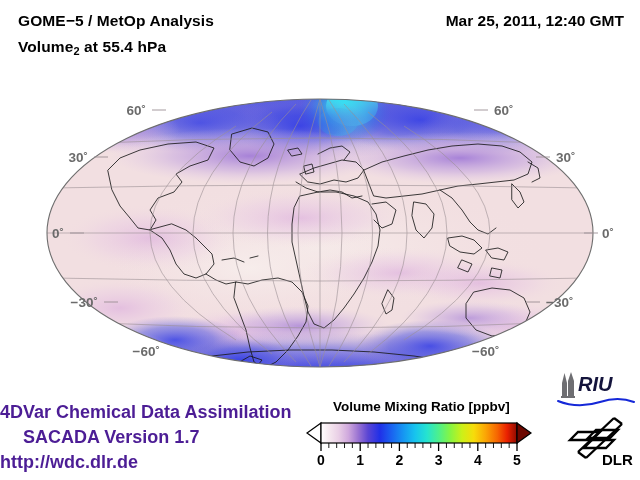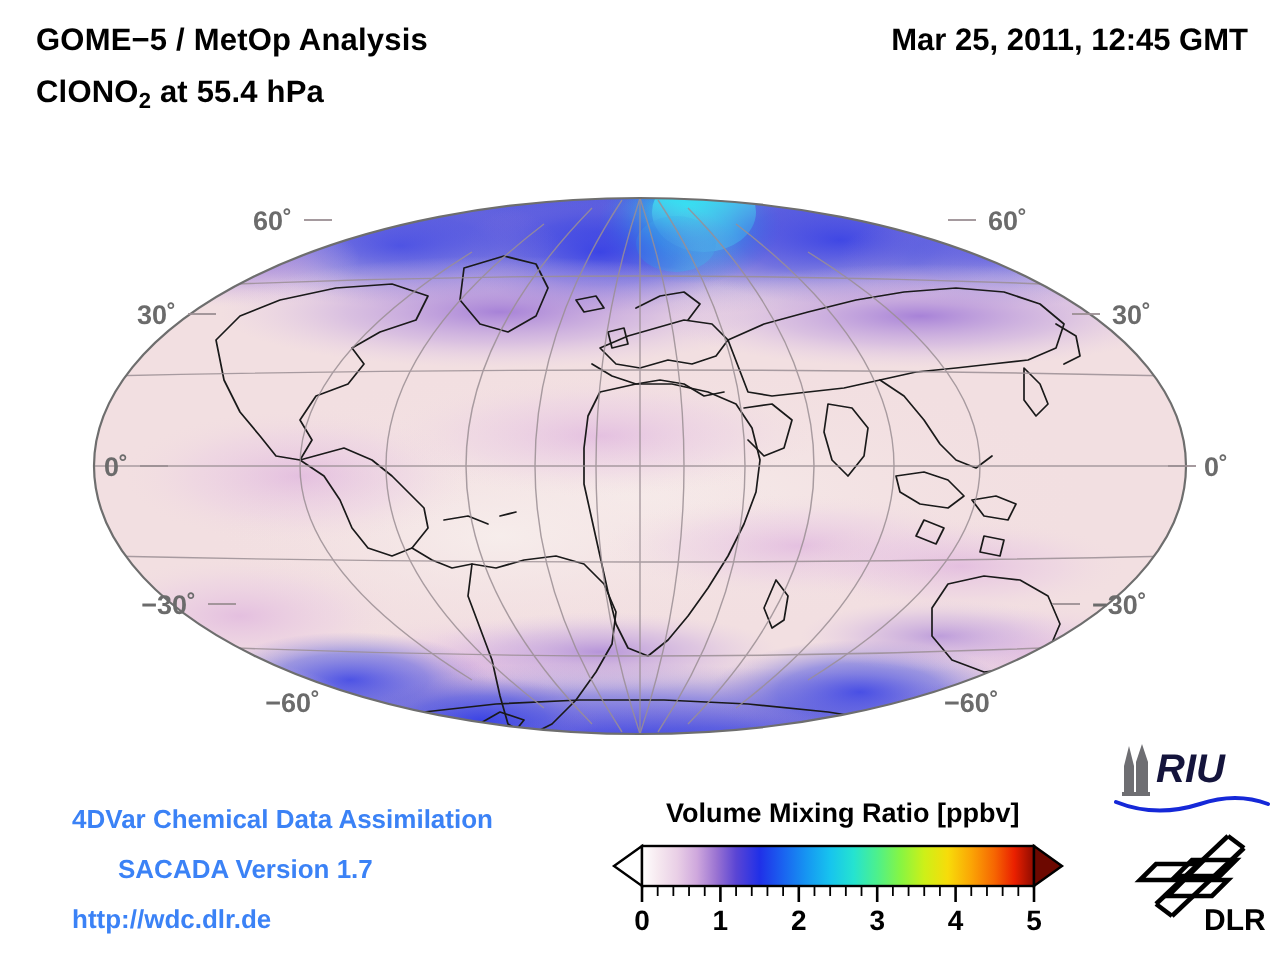--- a/index.html
+++ b/index.html
@@ -56,24 +56,24 @@
 
   .lat-label {
     font-size: 13.5px;
     font-weight: bold;
     fill: #6b6b6b;
     font-family: "Liberation Sans", sans-serif;
   }
 
   
   .foot {
-    left: 36px;
-    font-size: 13px;
-    font-weight: bold;
-    color: #3b82f6;
+    left: 0;
+    font-size: 18px;
+    font-weight: bold;
+    color: #4c1d95;
     white-space: nowrap;
   }
   #foot-1 { top: 402px; }
   #foot-2 { top: 427px; margin-left: 23px; }
   #foot-3 { top: 452px; }
 
   
   #cbar-title {
     left: 333px; top: 399px;
     width: 210px;
@@ -94,23 +94,23 @@
 
   
   #riu-logo { left: 556px; top: 371px; width: 80px; height: 38px; }
   #dlr-logo { left: 566px; top: 412px; width: 72px; height: 56px; }
 </style>
 </head>
 <body>
 
 <div class="abs" id="title-line1">GOME−5 / MetOp Analysis</div>
 
-<div class="abs" id="title-line2"><span>ClONO</span><sub>2</sub><span> at 55.4 hPa</span></div>
-
-<div class="abs" id="datestamp">Mar 25, 2011, 12:45 GMT</div>
+<div class="abs" id="title-line2"><span>Volume</span><sub>2</sub><span> at 55.4 hPa</span></div>
+
+<div class="abs" id="datestamp">Mar 25, 2011, 12:40 GMT</div>
 
 <div class="abs" id="map-wrap">
 <svg id="map-svg" width="640" height="300" viewBox="0 0 640 300" xmlns="http://www.w3.org/2000/svg">
   <defs>
     <clipPath id="globeClip">
       <ellipse cx="320" cy="155" rx="273" ry="134"></ellipse>
     </clipPath>
 
     <radialGradient id="gCyan" cx="50%" cy="50%" r="50%">
       <stop offset="0%" stop-color="#25dff0" stop-opacity="1"></stop>

